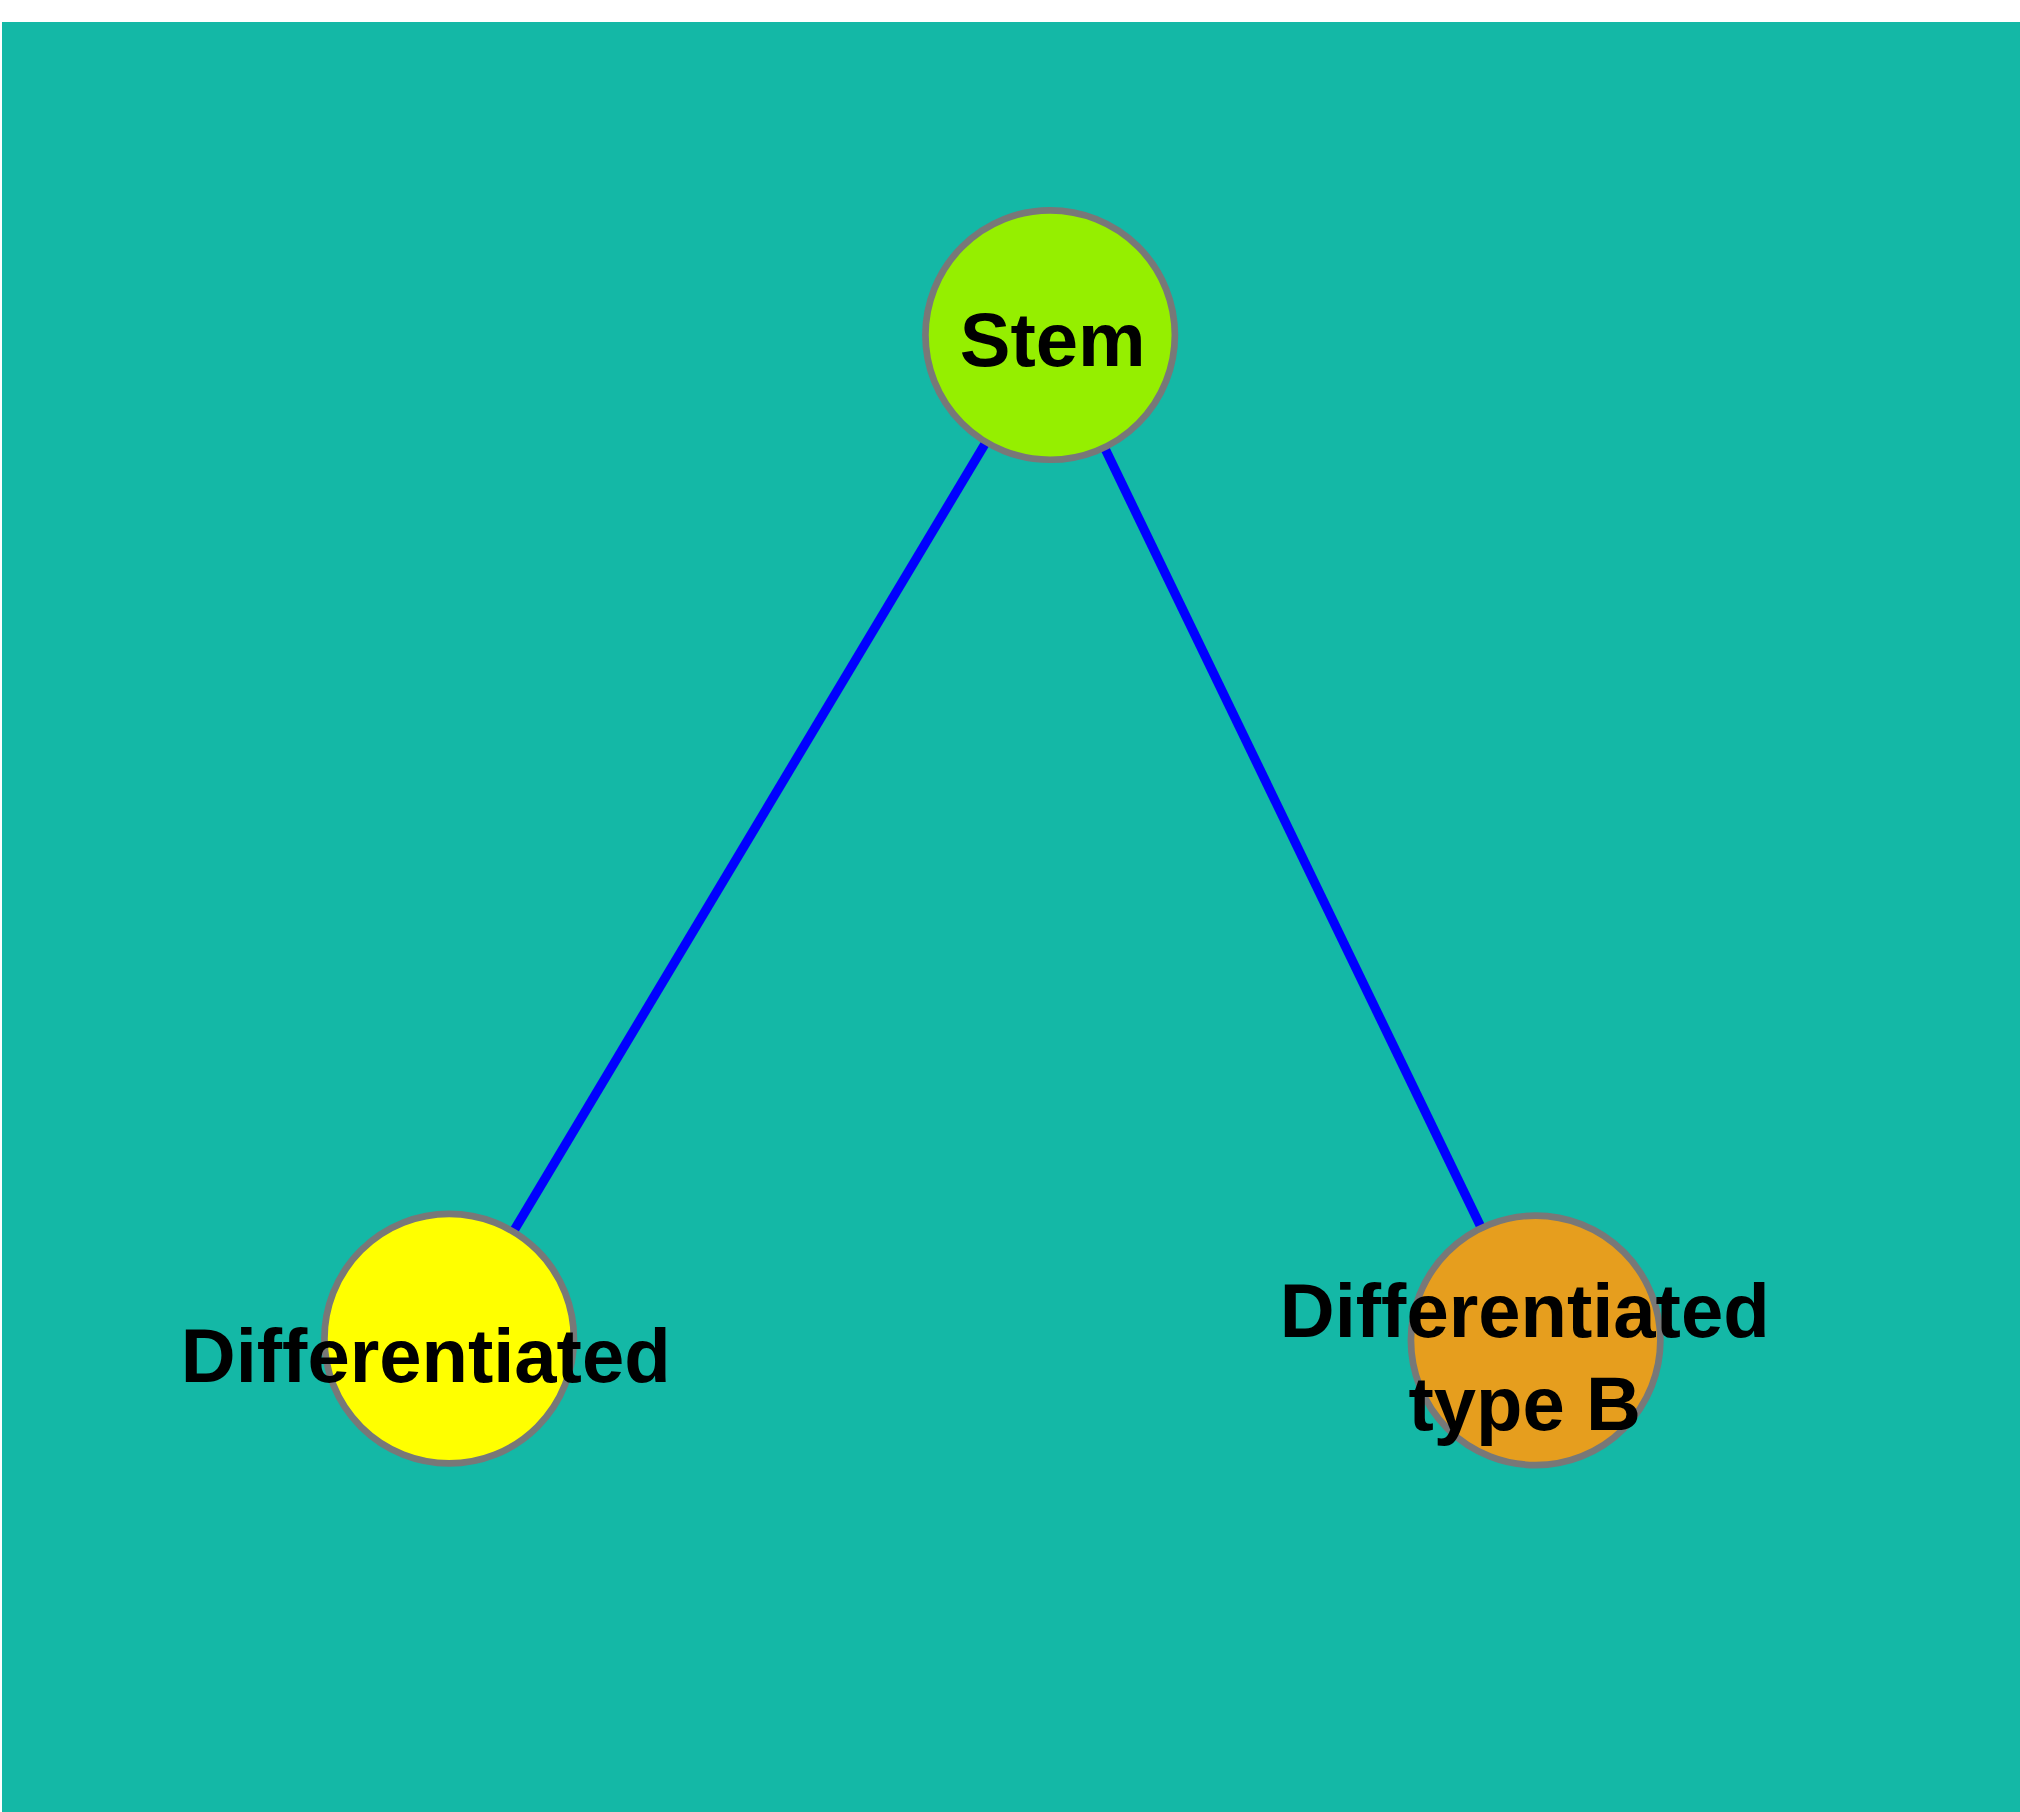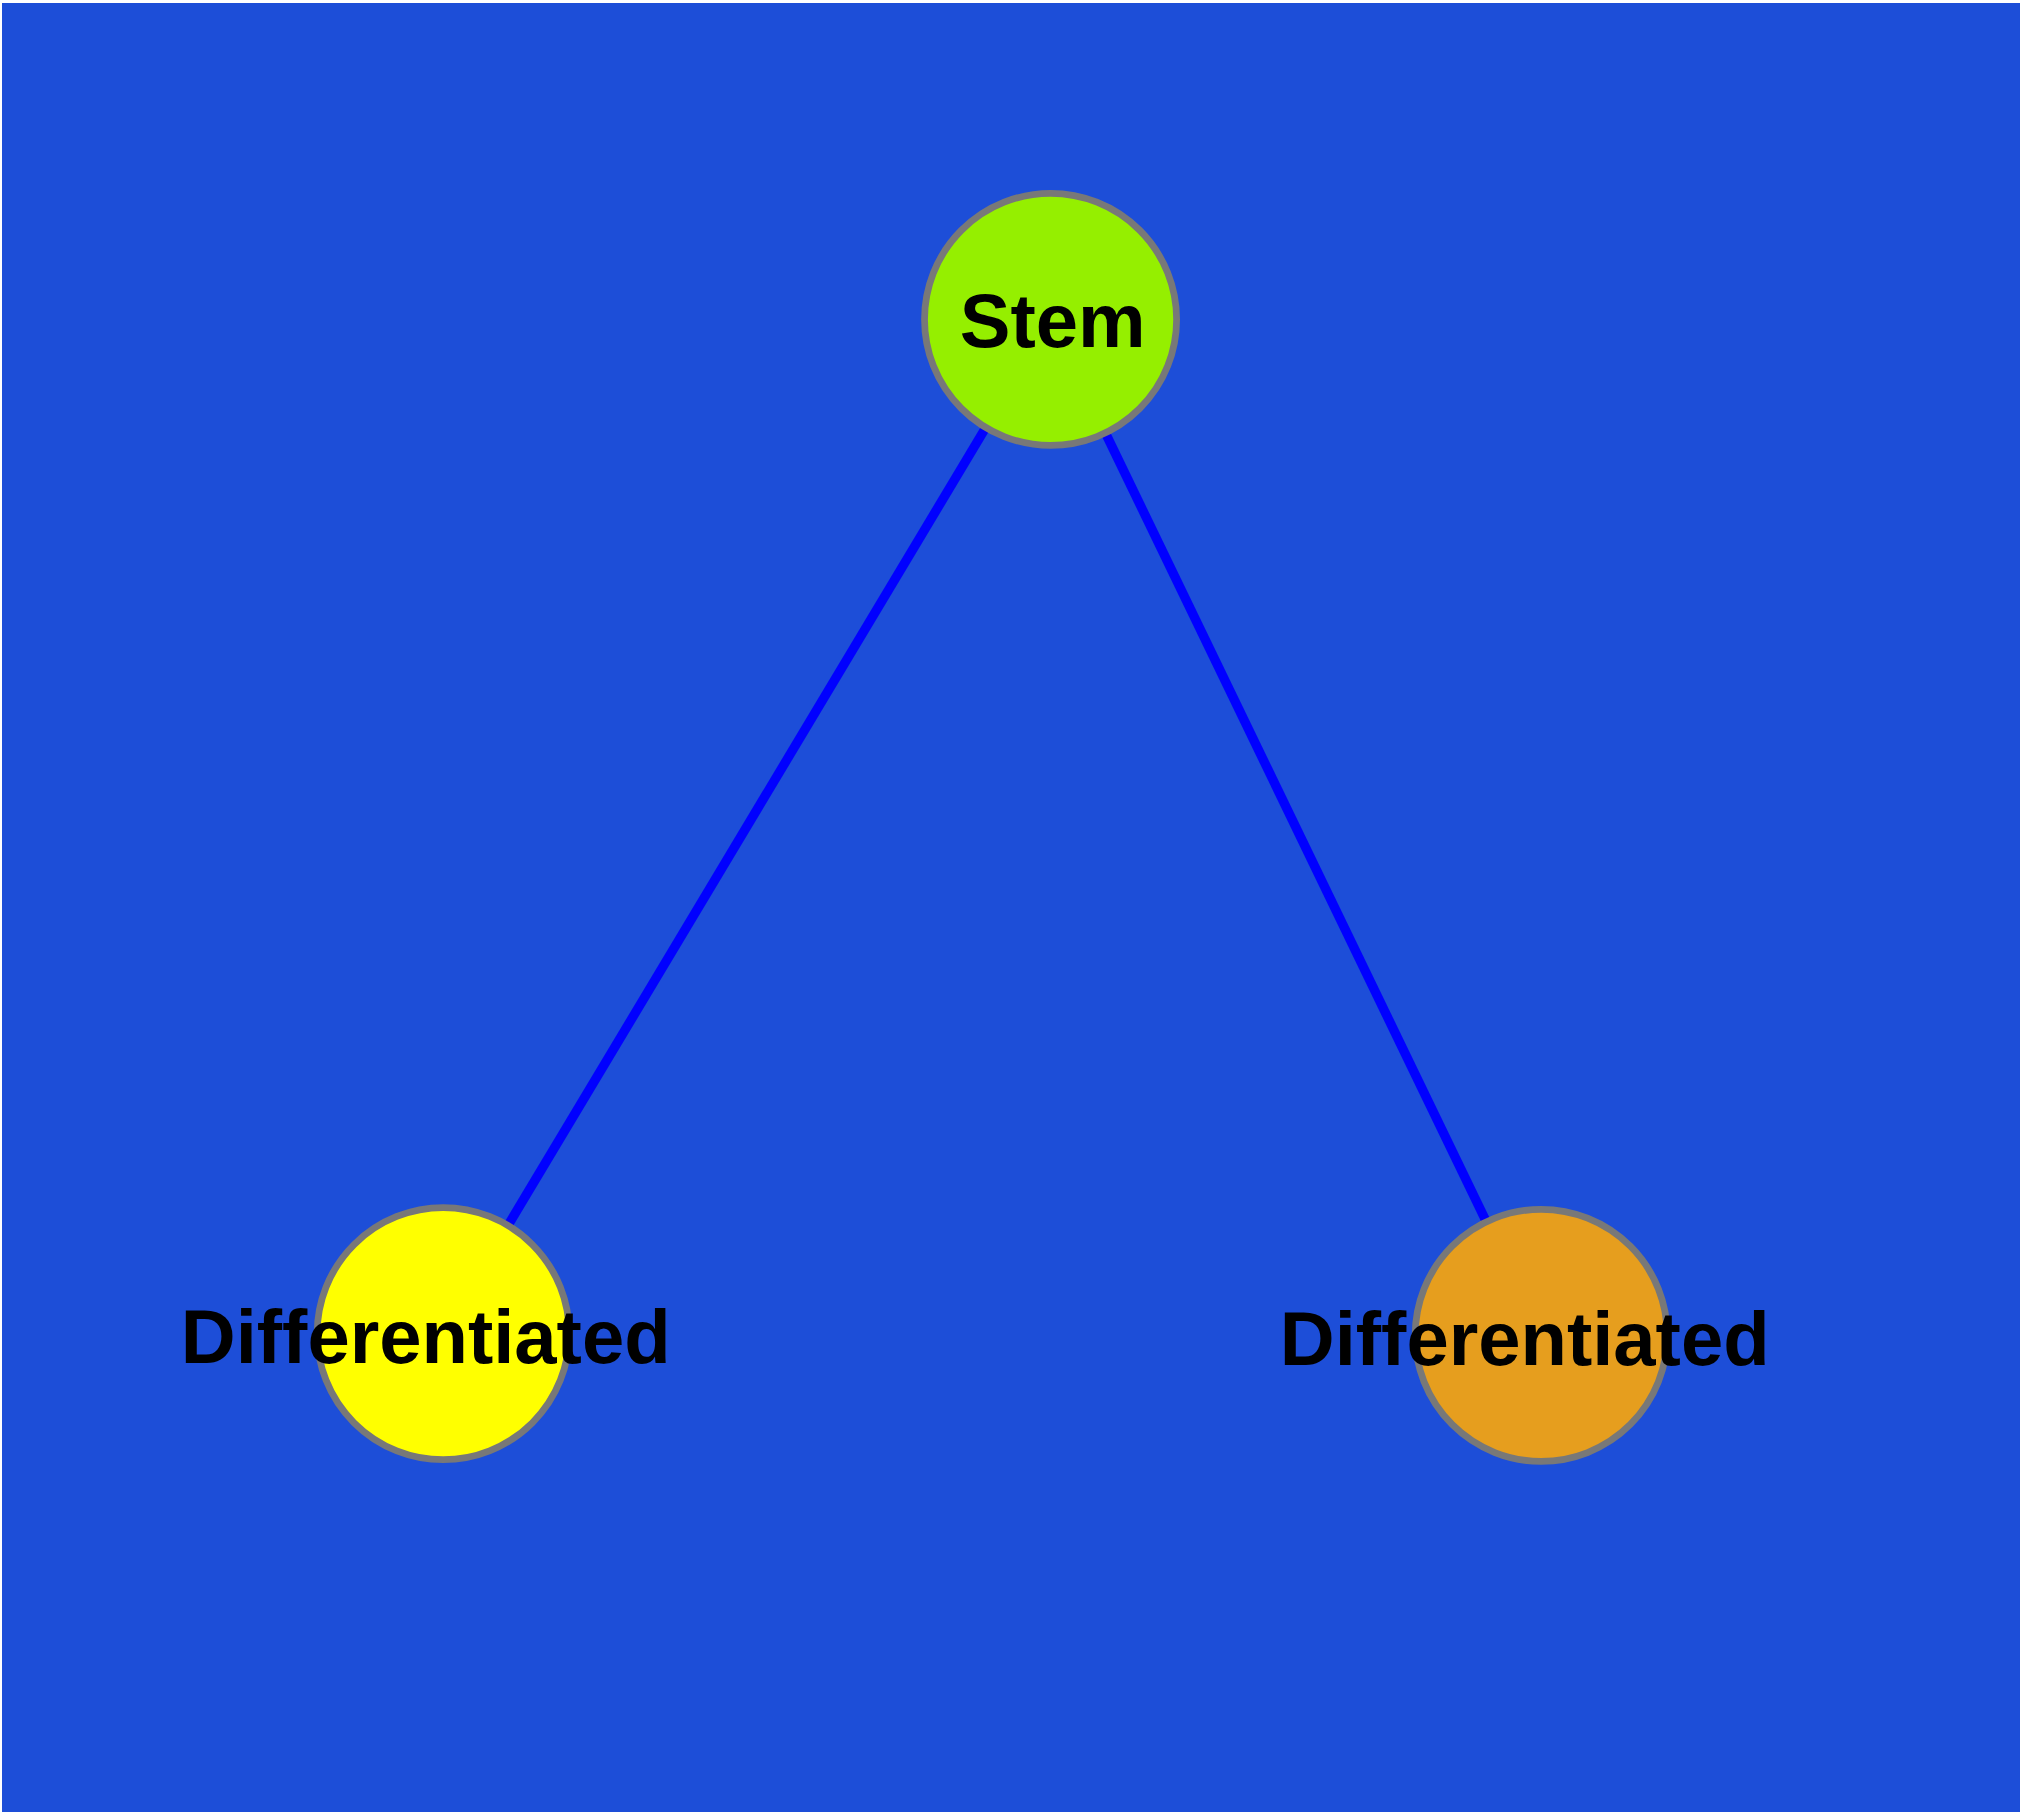--- a/index.html
+++ b/index.html
@@ -42,21 +42,21 @@
     letter-spacing: 0px;
   }
   .node-label .line {
     display: block;
   }
 </style>
 </head>
 <body>
 
 <div class="figure">
-  <div class="canvas" style="background-color: #1d4ed8;">
+  <div class="canvas" style="background-color: #14b8a6; margin-top: 19px;">
 
     <svg class="graph-svg" viewBox="0 0 2384 2138" xmlns="http://www.w3.org/2000/svg">
 
       <line x1="1238" y1="374" x2="520" y2="1573" stroke="#0000FF" stroke-width="11"></line>
       <line x1="1238" y1="374" x2="1818" y2="1575" stroke="#0000FF" stroke-width="11"></line>
 
       <circle cx="1238" cy="374" r="149" fill="#95EF00" stroke="#787878" stroke-width="8"></circle>
       <circle cx="520" cy="1573" r="149" fill="#FFFF00" stroke="#787878" stroke-width="8"></circle>
       <circle cx="1818" cy="1575" r="149" fill="#E69E1E" stroke="#787878" stroke-width="8"></circle>
     </svg>
@@ -64,17 +64,18 @@
     <div class="node-label" style="left: 1051px; top: 317px;">
       <span class="line">Stem</span>
     </div>
 
     <div class="node-label" style="left: 424px; top: 1333px;">
       <span class="line">Differentiated</span>
     </div>
 
     <div class="node-label" style="left: 1523px; top: 1335px;">
       <span class="line">Differentiated</span>
+      <span class="line">type B</span>
     </div>
 
   </div>
 </div>
 
 
 </body></html>

